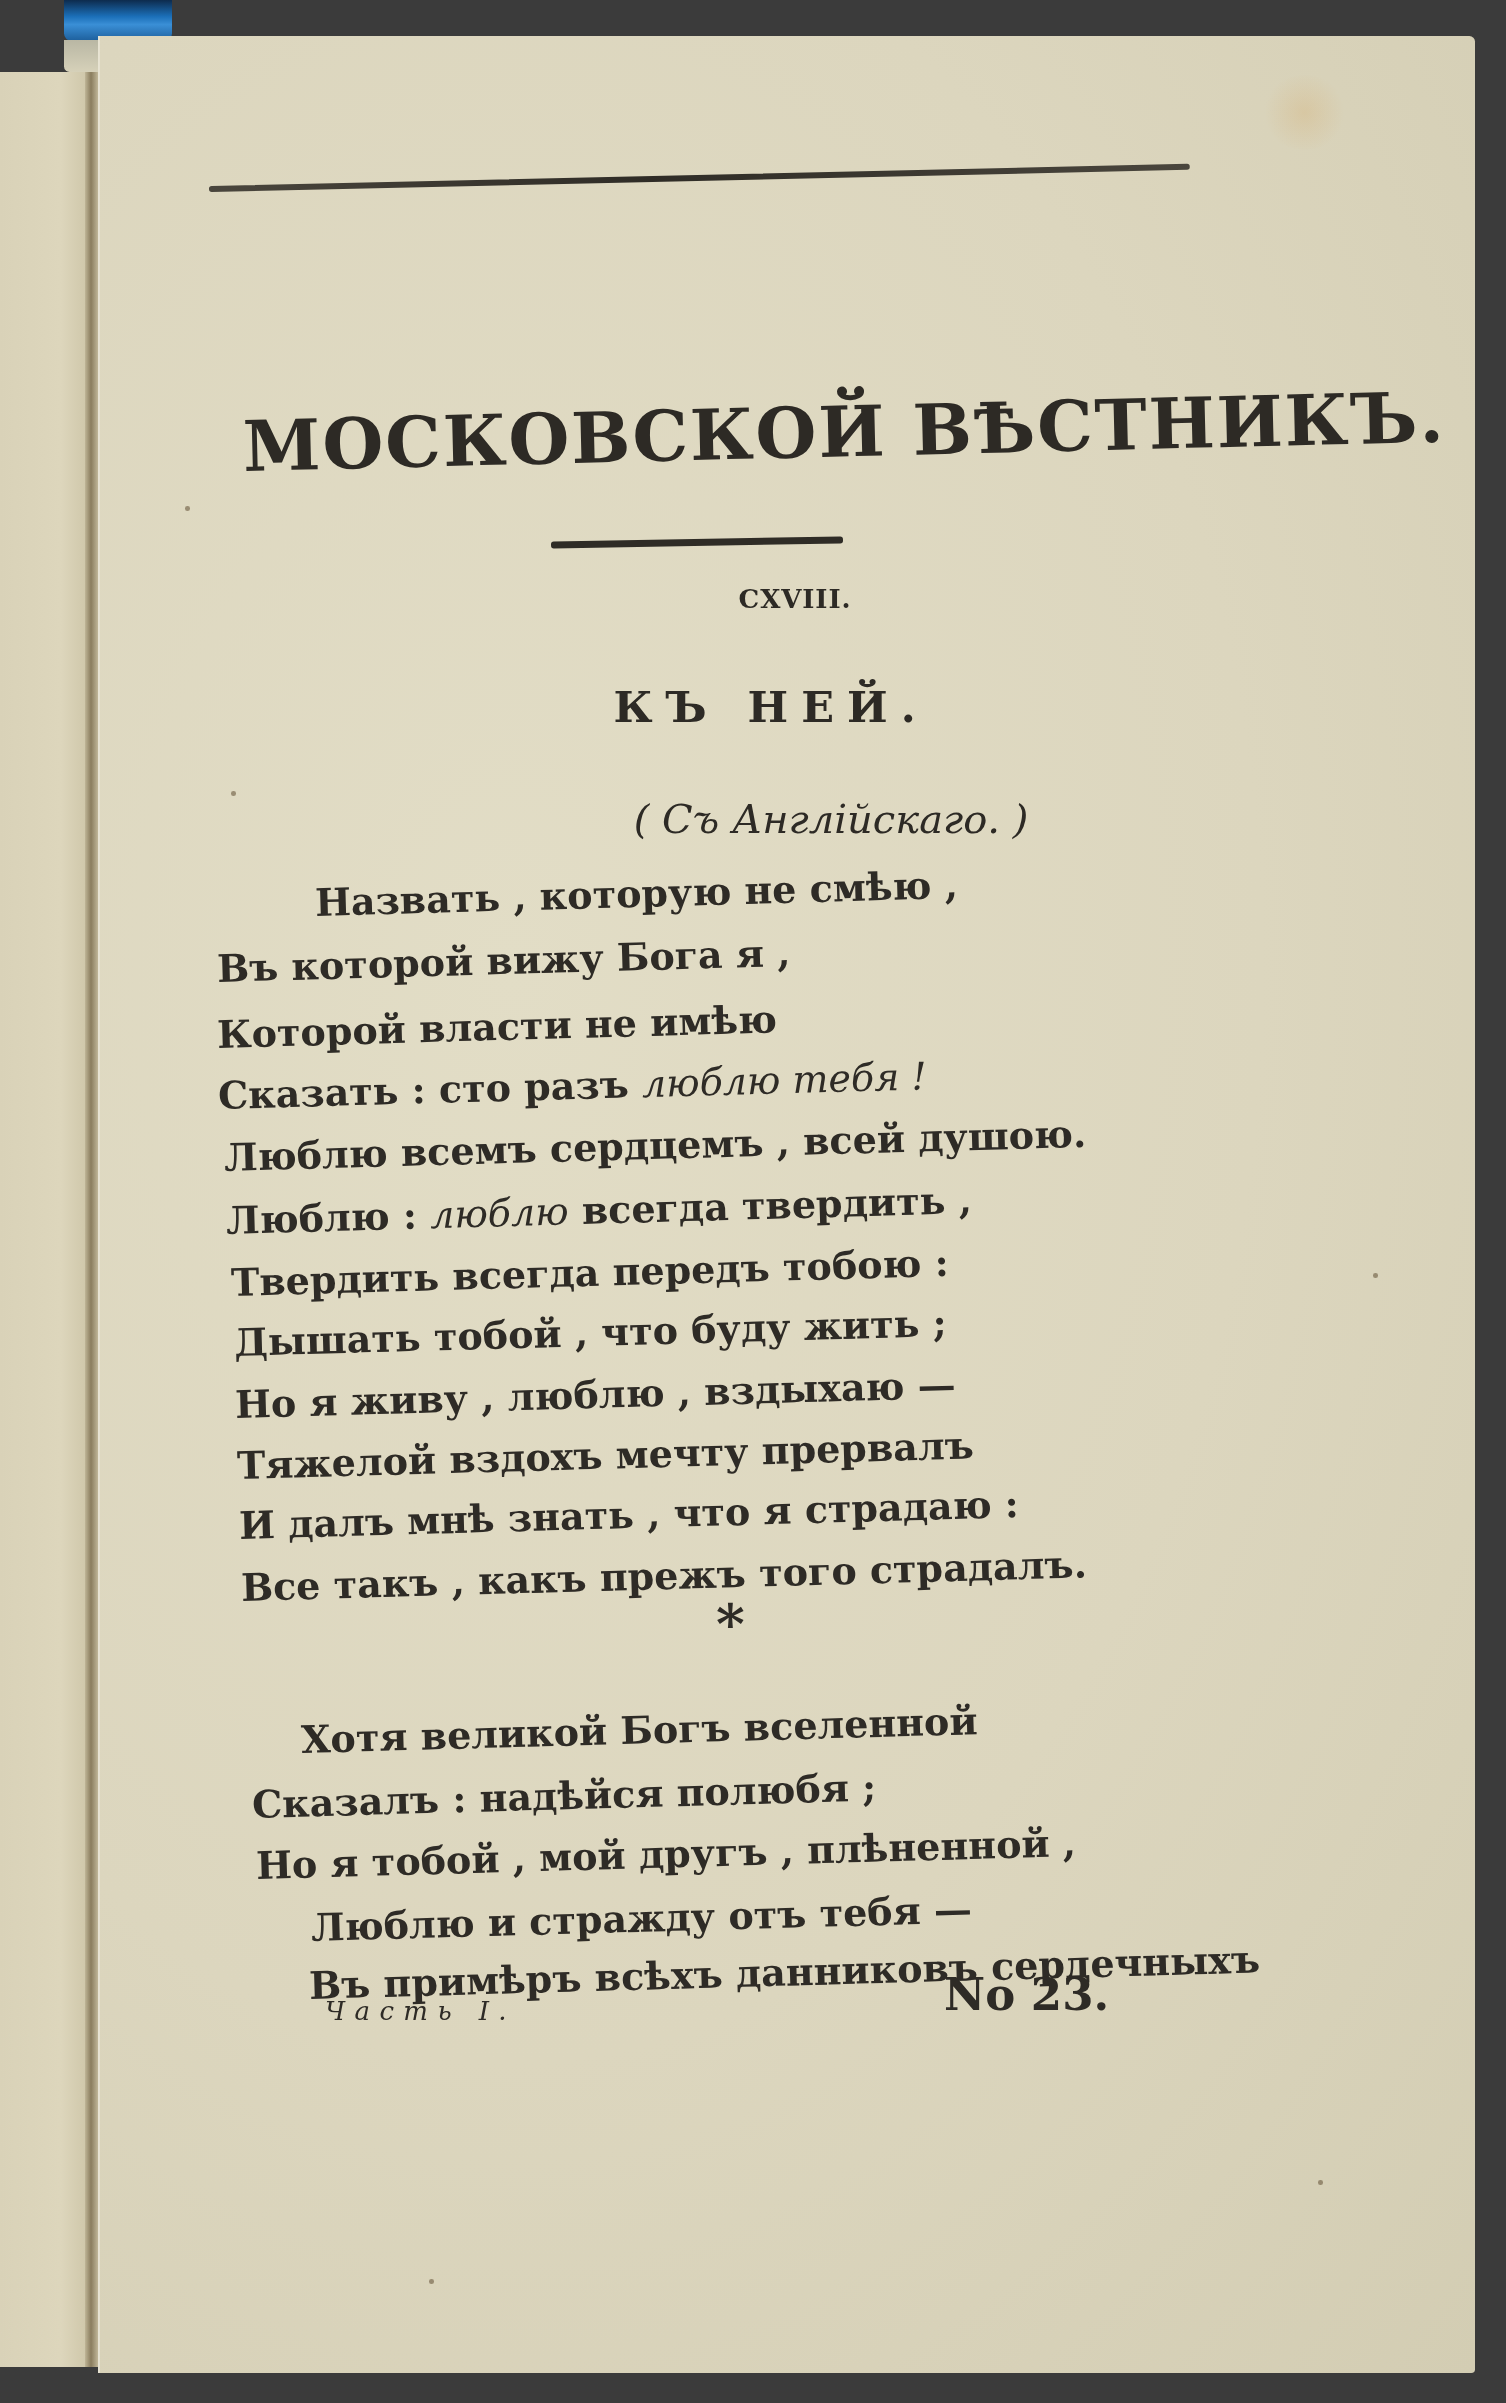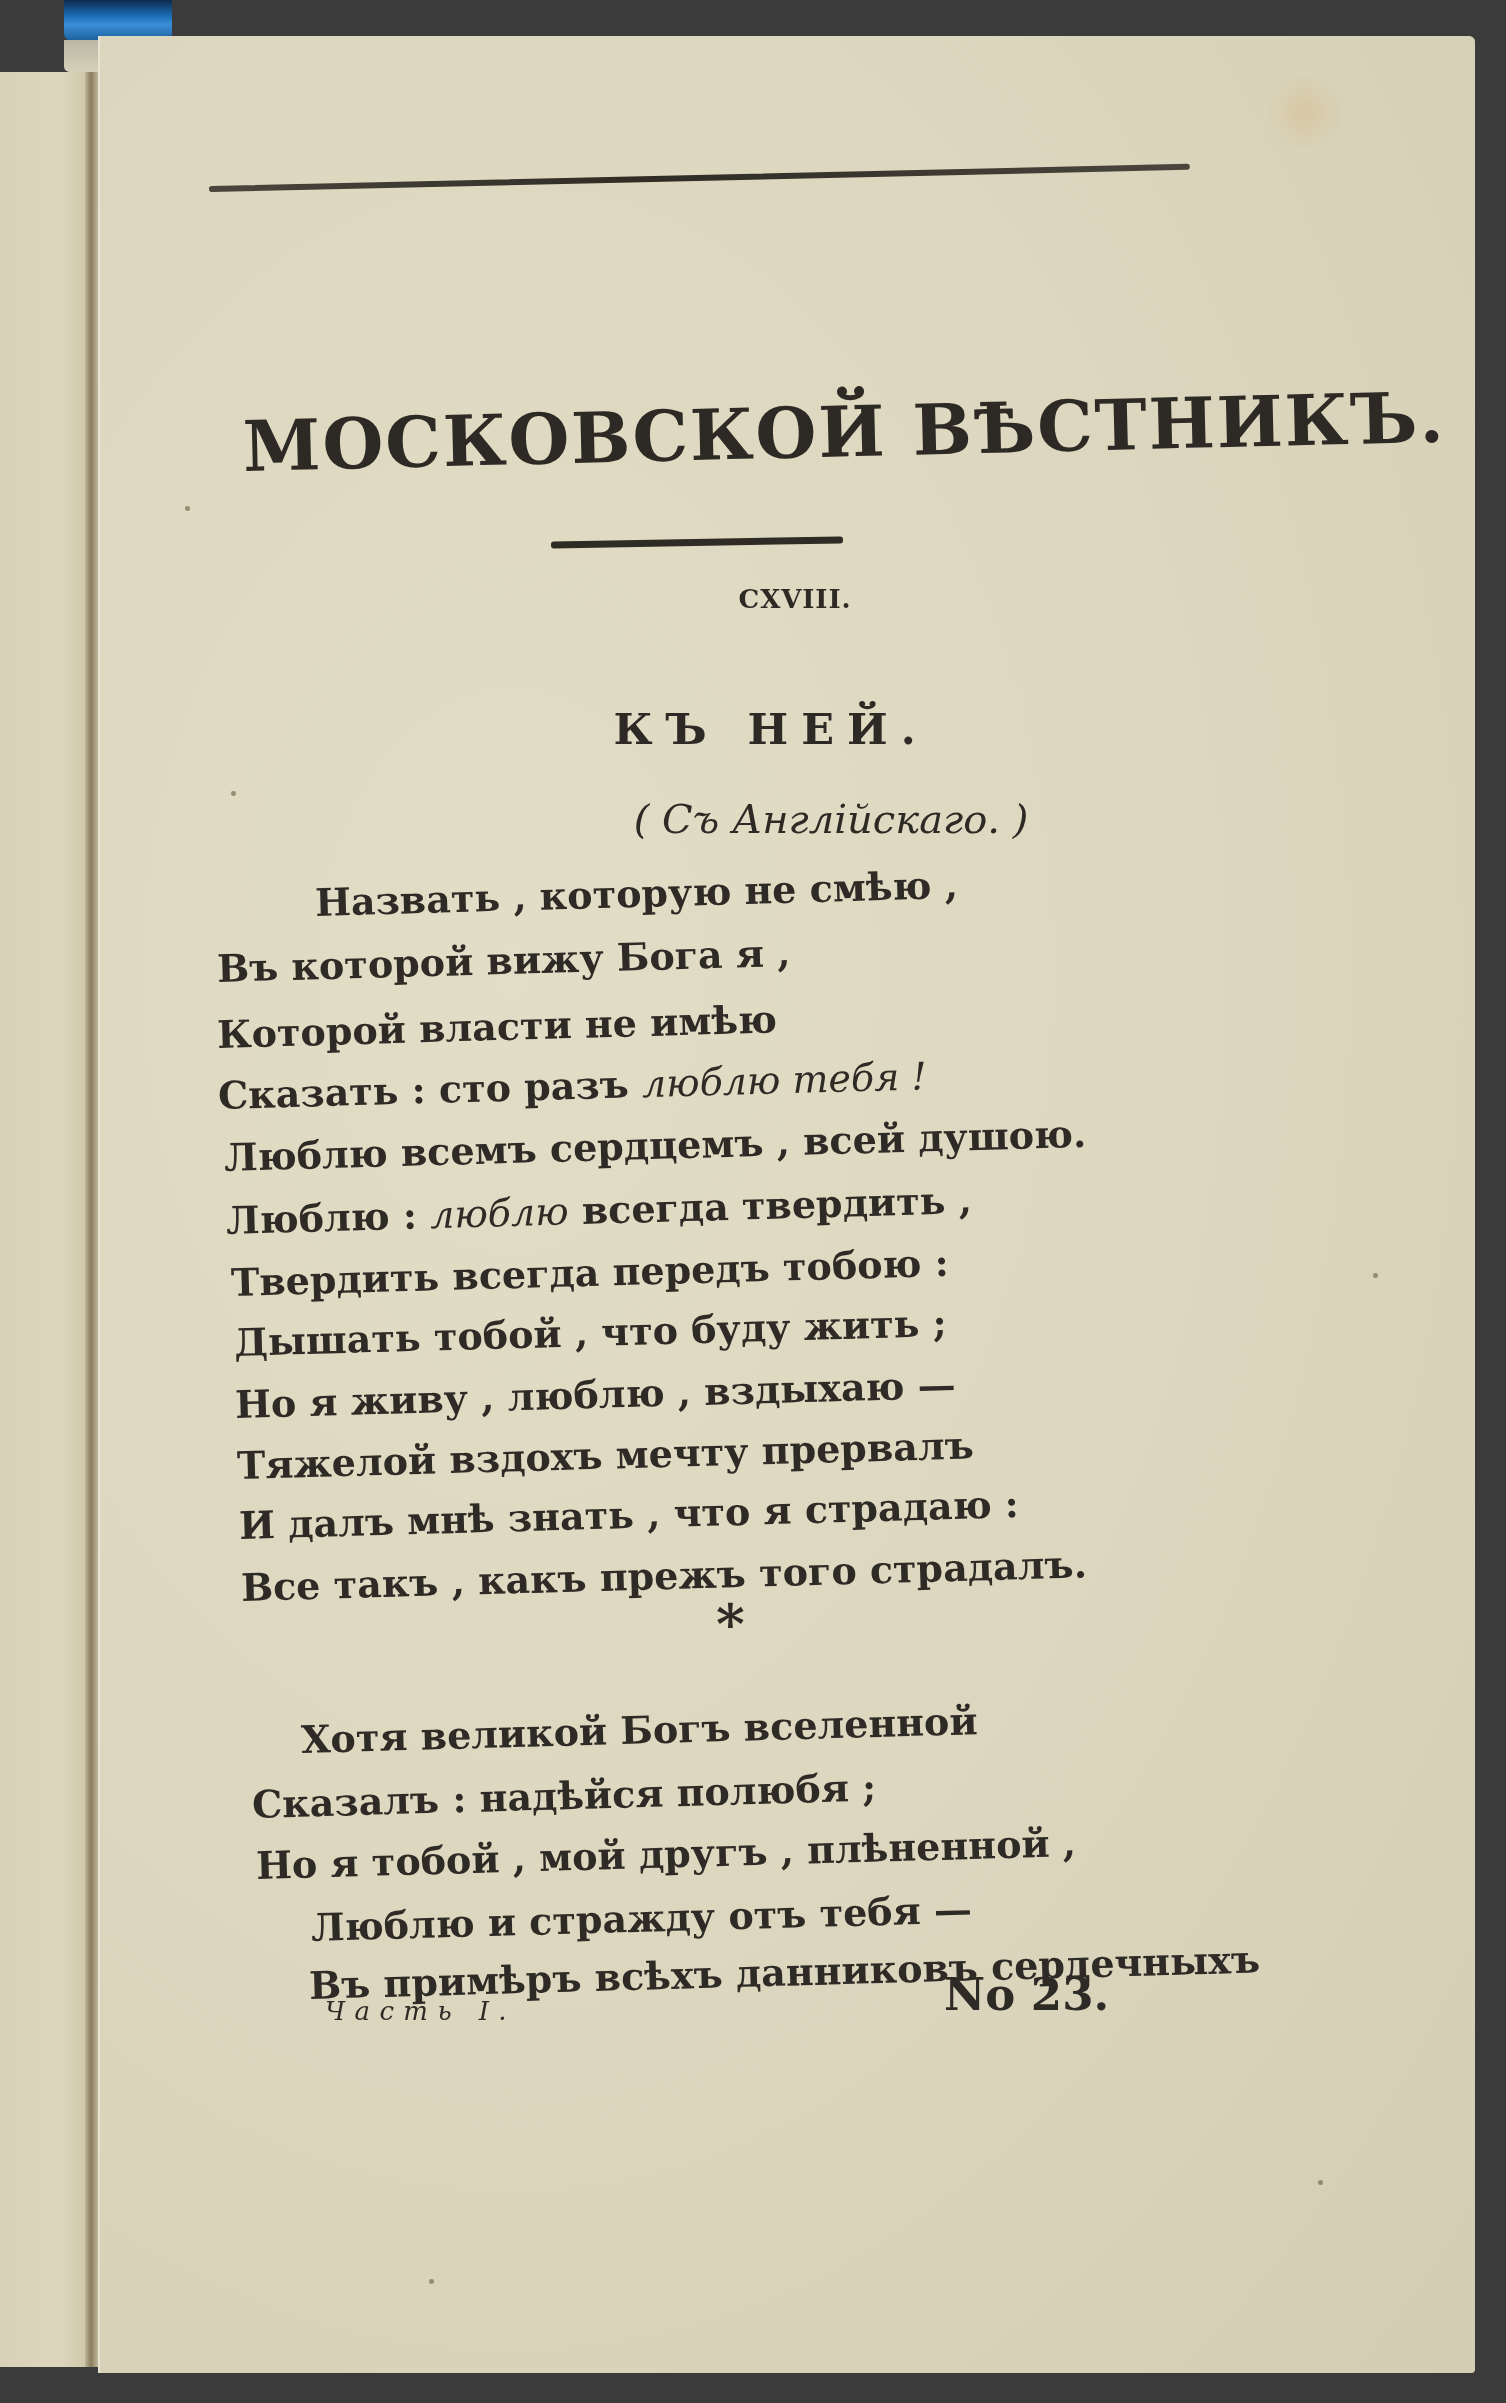--- a/index.html
+++ b/index.html
@@ -117,21 +117,21 @@
       white-space: nowrap;
     }
     .number {
       top: 584px;
       font-size: 26px;
       font-weight: bold;
       letter-spacing: 0.9px;
       padding-left: 52px;
     }
     .poem-title {
-      top: 704px;
+      top: 682px;
       font-size: 43px;
       font-weight: bold;
       letter-spacing: 13px;
       padding-left: 28px;
     }
     .subtitle {
       top: 796px;
       font-size: 40px;
       font-style: italic;
       padding-left: 88px;

